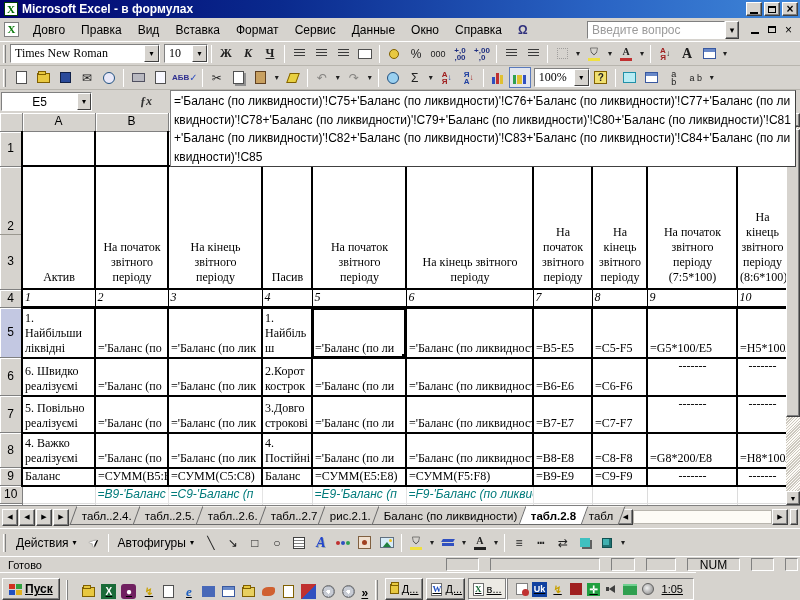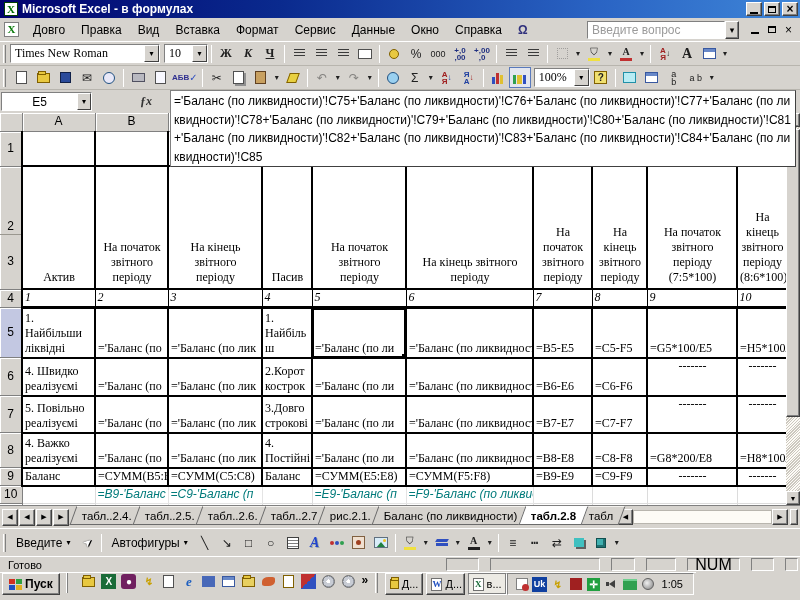--- a/index.html
+++ b/index.html
@@ -149,25 +149,25 @@
   .pict:after { content:""; position:absolute; right:1px; top:1px; width:3px; height:3px; border-radius:50%; background:#f0c020; }
   .diag { display:flex; gap:1px; }
   .diag i { width:4px; height:4px; border-radius:50%; display:block; }
   .shadowic { width:10px; height:9px; background:#40c0c0; box-shadow:2px 2px 0 #606060; }
   .cube { width:10px; height:10px; background:#40b0b0; box-shadow:inset -2px -2px 0 #207070; border:1px solid #105050; }
 
   
   #statusbar { position:absolute; left:0; top:556px; width:800px; height:16px; background:#d6d3ce;
     border-top:1px solid #fff; display:flex; align-items:center; font-size:11px; }
   #statusbar .ready { padding-left:8px; }
-  .spanel { height:13px; margin-left:11px; display:flex; align-items:center; justify-content:center; font-size:16px; }
+  .spanel { height:13px; margin-left:11px; display:flex; align-items:center; justify-content:center; font-size:12px; }
 
   
   #taskbar { position:absolute; left:0; top:572px; width:696px; height:28px; background:#d6d3ce;
-    border-top:1px solid #fff; display:flex; align-items:flex-start; padding:0 2px; }
+    border-top:1px solid #fff; display:flex; align-items:flex-end; padding:0 2px;text-decoration:underline; }
   #startbtn { display:flex; align-items:center; gap:3px; height:22px; padding:0 6px; font:bold 12px "Liberation Sans",sans-serif; }
   .flag { display:grid; grid-template-columns:6px 6px; grid-template-rows:5px 5px; gap:1px; }
   .flag i { display:block; }
   .ql { display:flex; align-items:center; gap:3px; margin-left:8px; }
   .qlic { width:17px; height:17px; display:flex; align-items:center; justify-content:center; font-size:10px; }
   .sq { width:15px; height:15px; display:flex; align-items:center; justify-content:center; color:#fff; font:bold 10px "Liberation Sans",sans-serif; }
   .taskbtn { display:flex; align-items:center; gap:3px; height:22px; padding:0 4px; margin-left:3px; font-size:11px; width:48px; overflow:hidden; white-space:nowrap; }
   .taskbtn.active { background:#eceae4; border-color:#808080 #fff #fff #808080; }
   .wico { width:13px; height:13px; background:#fff; border:1px solid #707070; font:bold 9px "Liberation Serif",serif; text-align:center; line-height:11px; }
   #tray { margin-left:auto; display:flex; align-items:center; gap:2px; height:22px; padding:0 6px; }
@@ -498,21 +498,21 @@
 ш</td>
         <td class="b2l b2b nw active-cell"><span>='Баланс (по ли</span><span class="handle"></span></td>
         <td class="b2l b2b nw">='Баланс (по ликвидности</td>
         <td class="b2l b2b nw">=B5-E5</td>
         <td class="b2l b2b nw">=C5-F5</td>
         <td class="b2l b2b nw">=G5*100/E5</td>
         <td class="b2l b2b nw">=H5*100/F5</td>
       </tr>
       <tr class="h38">
         <td class="rh">6</td>
-        <td class="b2l b2b">4. Швидко
+        <td class="b2l b2b">6. Швидко
 реалізуємі</td>
         <td class="b2l b2b nw">='Баланс (по</td>
         <td class="b2l b2b nw">='Баланс (по лик</td>
         <td class="b2l b2b">2.Корот
 кострок</td>
         <td class="b2l b2b nw">='Баланс (по ли</td>
         <td class="b2l b2b nw">='Баланс (по ликвидности</td>
         <td class="b2l b2b nw">=B6-E6</td>
         <td class="b2l b2b nw">=C6-F6</td>
         <td class="b2l b2b nw ctr top">-------</td>
@@ -639,21 +639,21 @@
       <span class="hs-btn out">◀</span>
       <span id="hs-track"></span>
       <span class="hs-btn out">▶</span>
       <span id="tab-split" class="out"></span>
     </span>
   </div>
 
   <div id="drawbar">
     <span class="grip"></span>
     <span class="dtext">
-        <span>Введите</span>
+        <span>Действия</span>
         <span style="font-size:8px">▾</span>
       </span>
     <span class="tbtn">
         <span class="pointer-ic">➤</span>
       </span>
     <span class="sep"></span>
     <span class="dtext">
         <span>Автофигуры</span>
         <span style="font-size:8px">▾</span>
       </span>

